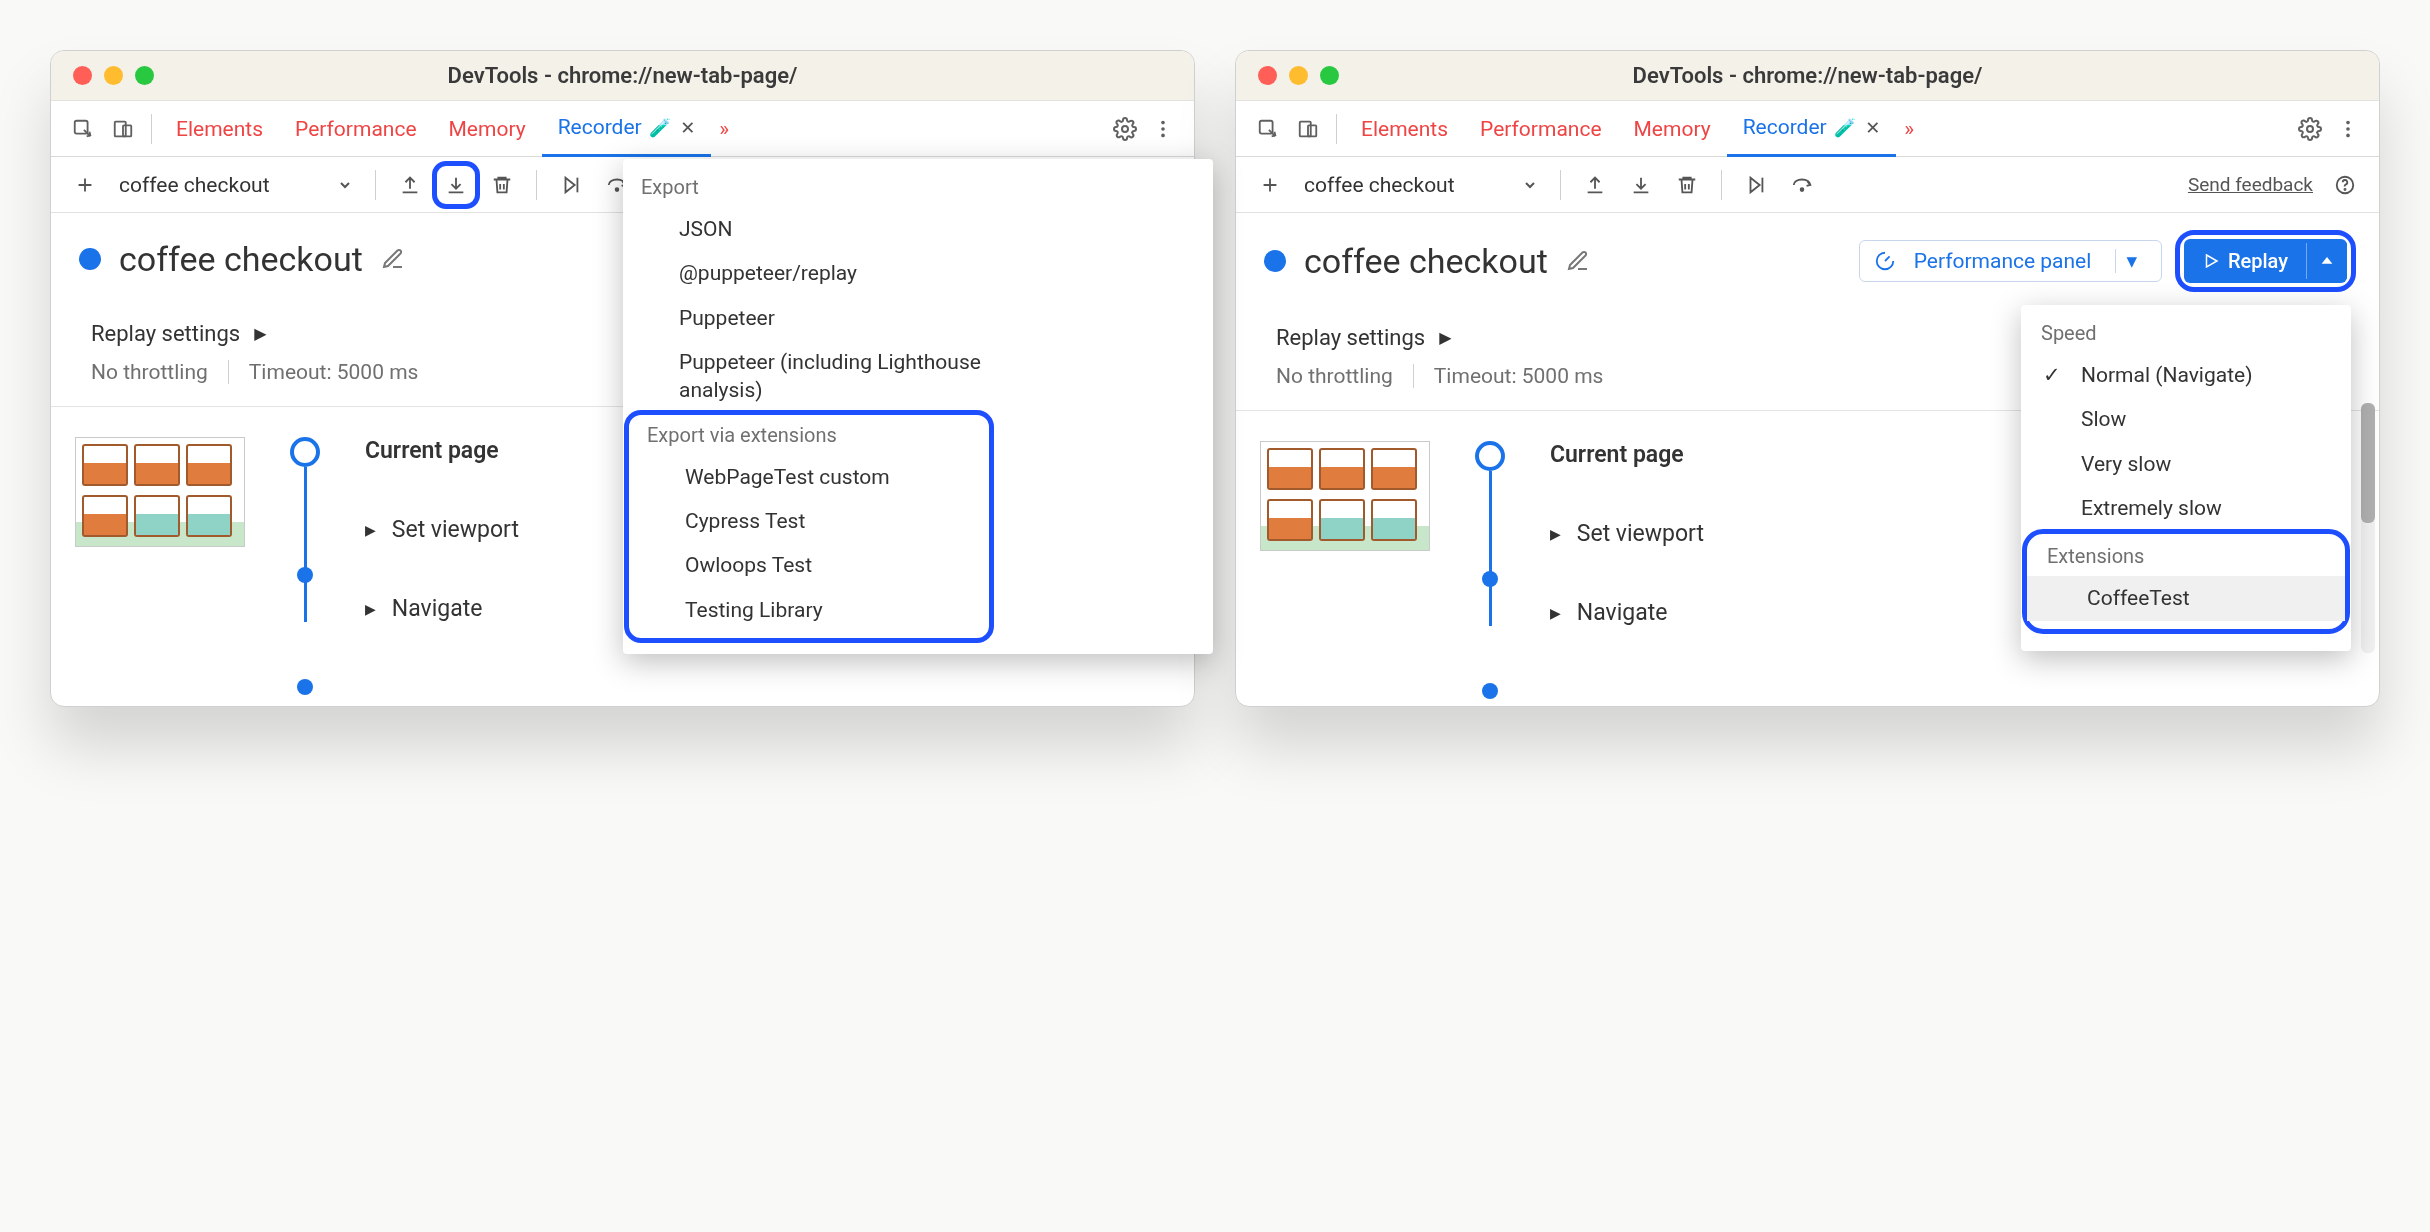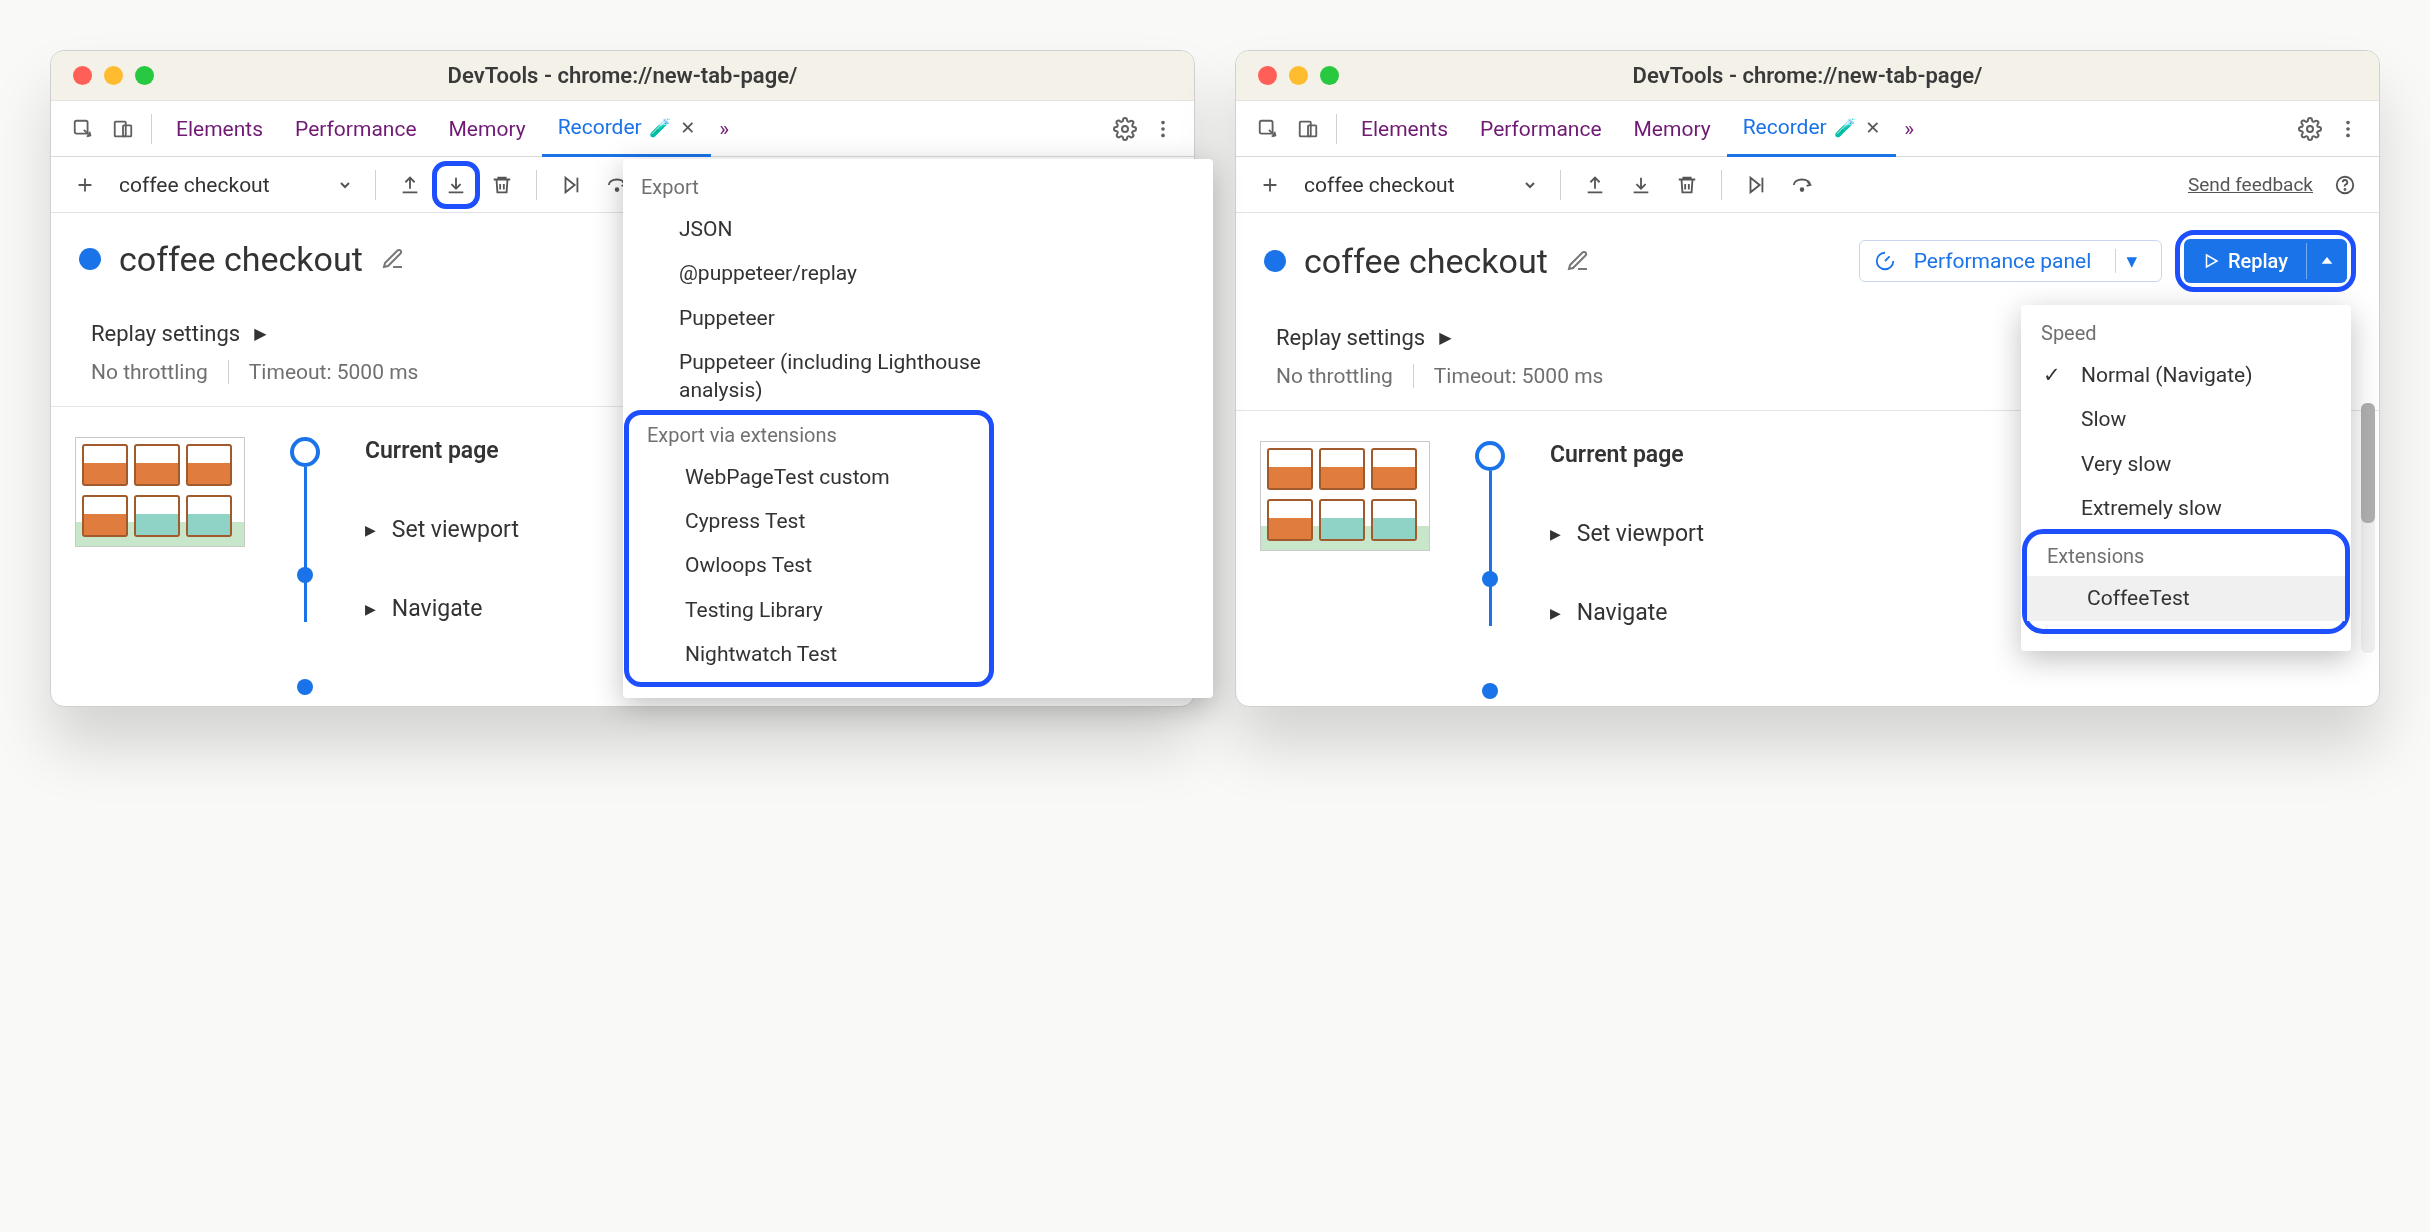--- a/index.html
+++ b/index.html
@@ -61,21 +61,21 @@
     display: flex;
     align-items: center;
     gap: 0;
     padding: 0 12px;
   }
   .ticon { width: 40px; color: #606060; display:flex; align-items:center; justify-content:center; }
   .vdiv { width: 1px; height: 30px; background: #d0d0d0; margin: 0 8px; }
   .tab {
     padding: 0 16px; height: 56px;
     display: flex; align-items: center; gap: 8px;
-    color: #701a75; cursor: pointer;
+    color: #ef4444; cursor: pointer;
   }
   .tab.active { color: #1a73e8; border-bottom: 3px solid #1a73e8; }
   .tab .close { color: #555; font-size: 18px; }
   .flask { font-size: 18px; }
   .spacer { flex: 1; }
   .gear, .kebab { width: 38px; color: #606060; display:flex; justify-content:center; }
 
   
   .toolbar {
     height: 56px;
@@ -389,21 +389,20 @@
         <div class="mitem">JSON</div>
         <div class="mitem">@puppeteer/replay</div>
         <div class="mitem">Puppeteer</div>
         <div class="mitem" style="padding-right:200px">Puppeteer (including Lighthouse analysis)</div>
         <div class="section ring" style="width:360px">
           <div class="mhead">Export via extensions</div>
           <div class="mitem">WebPageTest custom</div>
           <div class="mitem">Cypress Test</div>
           <div class="mitem">Owloops Test</div>
           <div class="mitem">Testing Library</div>
-          <div class="mitem">Nightwatch Test</div>
         </div>
       </div>
 
       <div class="scrollbar">
         <div class="scrollthumb"></div>
       </div>
     </div>
   </div>
 
   <div class="window">

